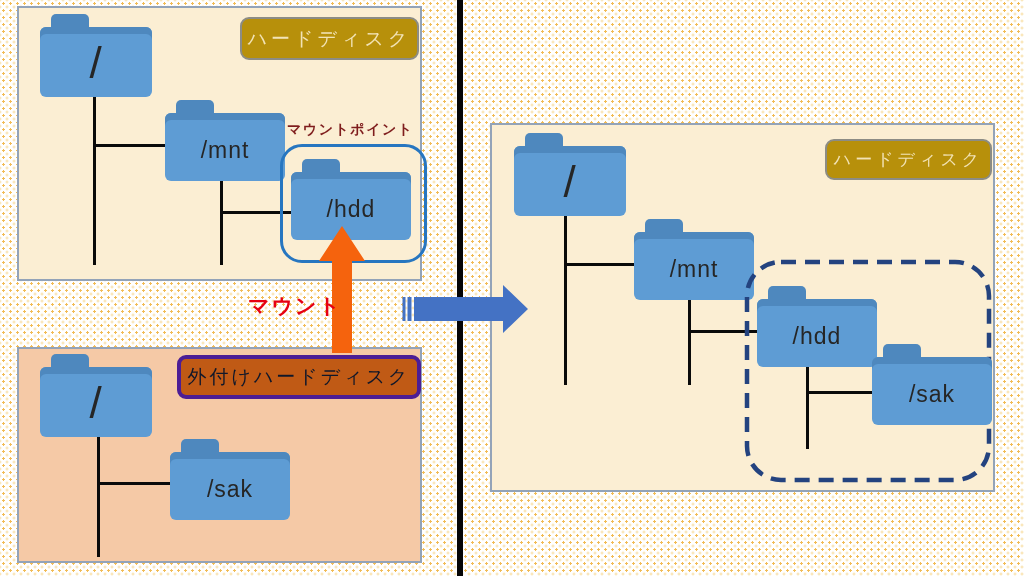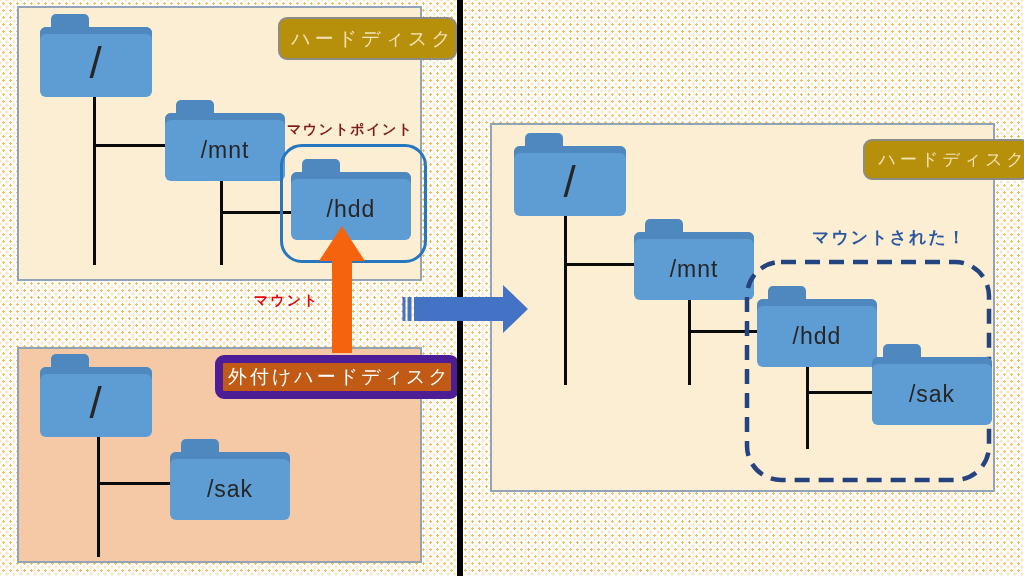--- a/index.html
+++ b/index.html
@@ -27,29 +27,29 @@
   }
   .folder-label{font-size:23px;color:#262626;letter-spacing:1px;padding-top:6px;}
   .folder.root{width:112px;}
   .folder.root .folder-body{width:112px;height:70px;}
   .folder.root .folder-label{font-size:44px;font-weight:300;padding-top:2px;}
   
   .tl{position:absolute;background:#0a0a0a;}
   .tl.v{width:3px;}
   .tl.h{height:3px;}
   
-  .badge{position:absolute;box-sizing:border-box;display:flex;align-items:center;justify-content:flex-end;
-         border-radius:9px;font-family:"Liberation Serif","DejaVu Serif",serif;margin-left:38px;}
+  .badge{position:absolute;box-sizing:border-box;display:flex;align-items:center;justify-content:center;
+         border-radius:9px;font-family:"Liberation Serif","DejaVu Serif",serif;}
   .badge.gold{background:#B7900B;border:2px solid #8C8C85;color:#F2E3B6;font-size:19px;letter-spacing:4px;}
-  .badge.orange{background:#C05A15;border:8px solid #4c1d95;color:#ffffff;font-size:19px;letter-spacing:3px;}
+  .badge.orange{background:#C05A15;border:4px solid #4c1d95;color:#0f172a;font-size:19px;letter-spacing:3px;}
   
   .caption{position:absolute;font-weight:bold;white-space:nowrap;}
   .caption.mp{color:#7f1d1d;font-size:14px;letter-spacing:1.5px;}
   .caption.mounted{color:#2D57A0;font-size:17px;letter-spacing:2px;}
-  .caption.mount{color:#E60012;font-size:14px;letter-spacing:2px;margin-left:6px;}
+  .caption.mount{color:#E60012;font-size:21px;letter-spacing:2px;}
   .mp-box{position:absolute;border:3px solid #2776C0;border-radius:22px;box-sizing:border-box;}
   .overlay{position:absolute;left:0;top:0;pointer-events:none;}
   .dash-svg{position:absolute;left:0;top:0;pointer-events:none;}
 </style>
 </head>
 <body>
 
 <div class="stage">
 
   <div class="panel cream" style="left:17px;top:6px;width:405px;height:275px;">
@@ -129,21 +129,20 @@
       </div>
     </div>
 
     <div class="folder" style="left:142px;top:94px;">
       <div class="folder-tab"></div>
       <div class="folder-body">
         <span class="folder-label">/mnt</span>
       </div>
     </div>
 
-    <div class="caption mounted" style="left:320px;top:101px;">マウントされた！</div>
 
     <svg class="dash-svg" width="505" height="369" viewBox="0 0 505 369">
       <rect x="255" y="137" width="242" height="218" rx="34" fill="none" stroke="#24437F" stroke-width="4.5" stroke-dasharray="15 9"></rect>
     </svg>
 
     <div class="folder" style="left:265px;top:161px;">
       <div class="folder-tab"></div>
       <div class="folder-body">
         <span class="folder-label">/hdd</span>
       </div>

